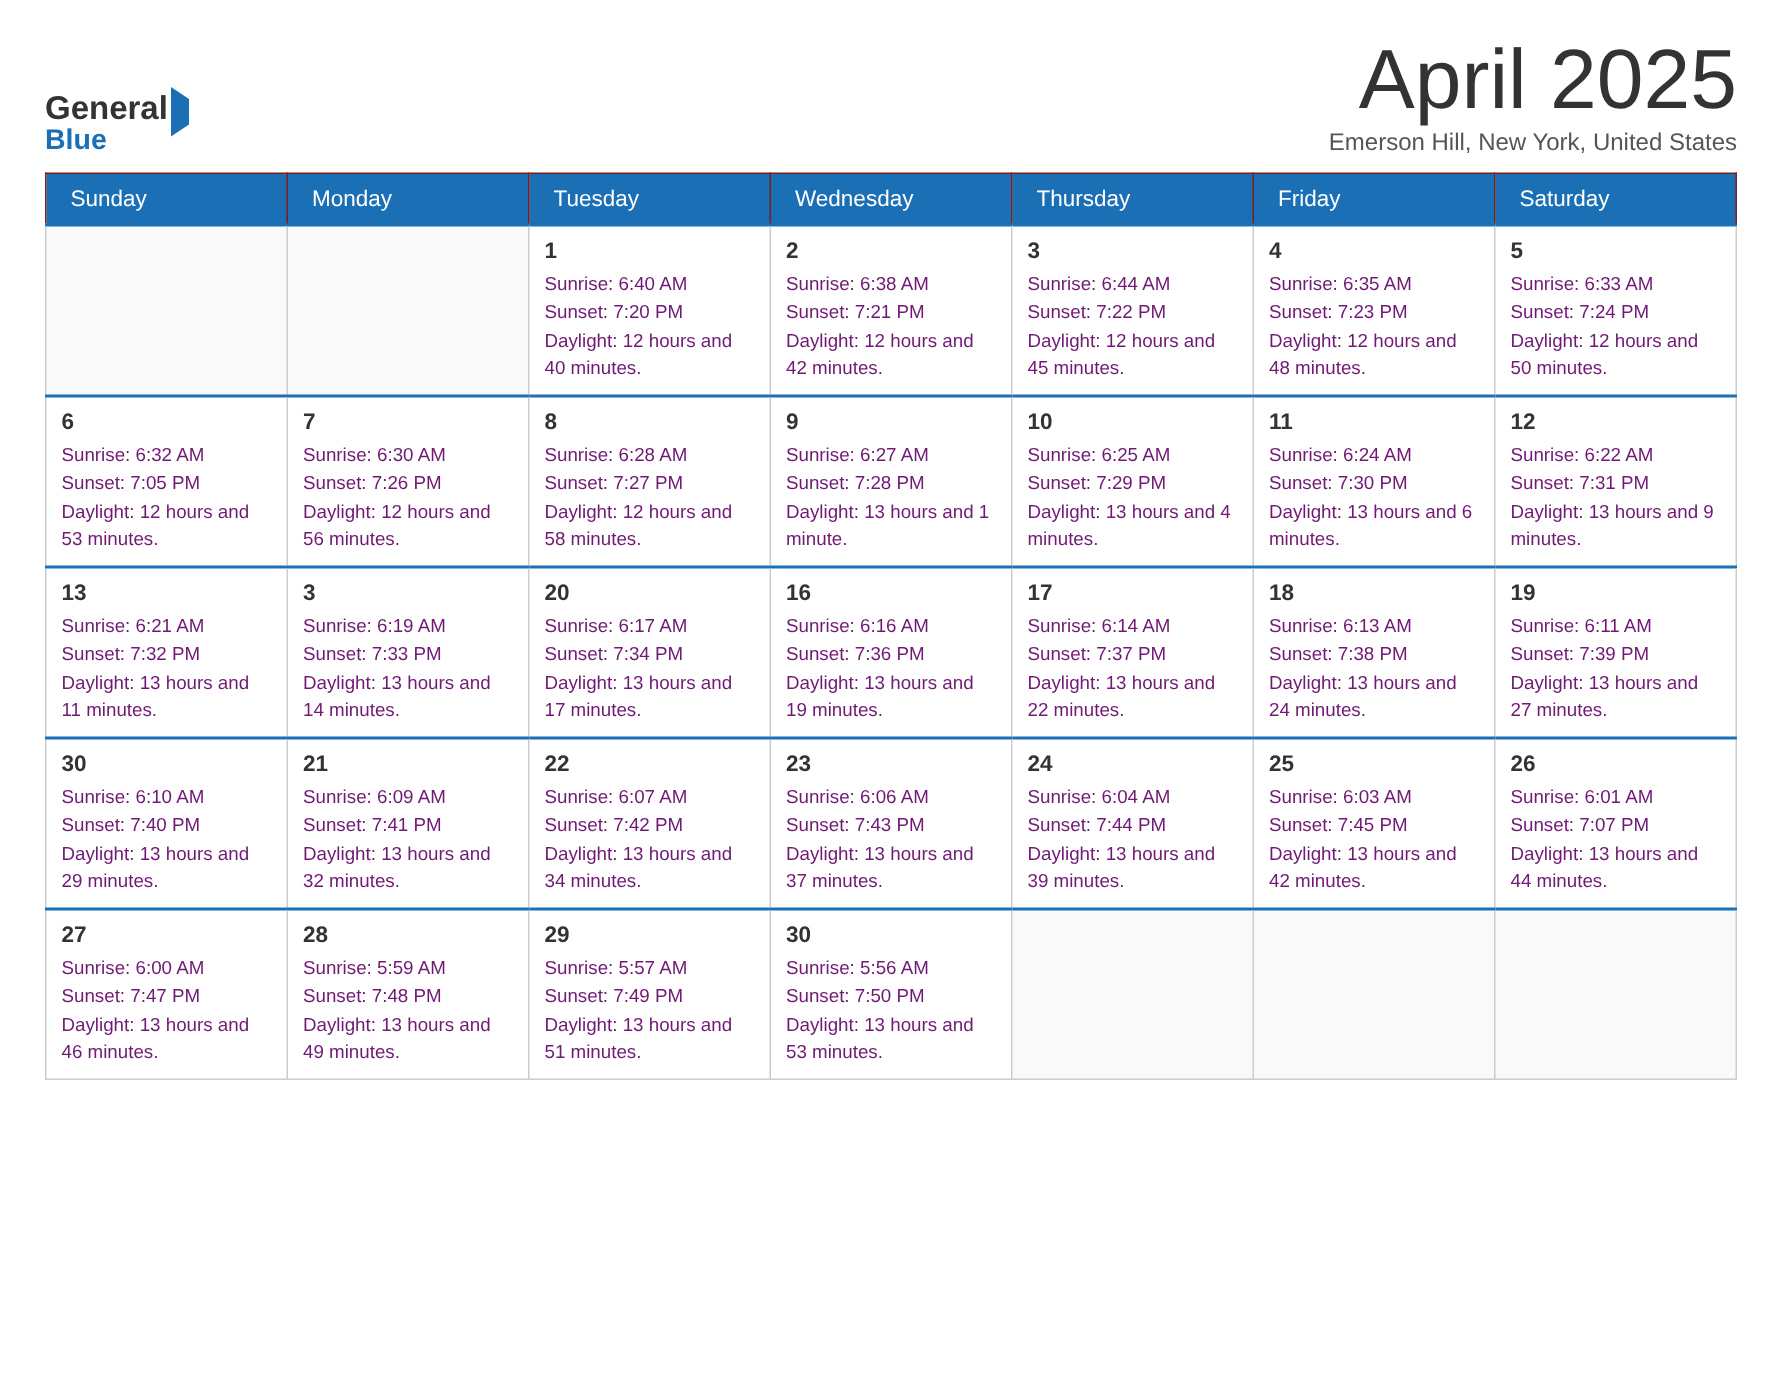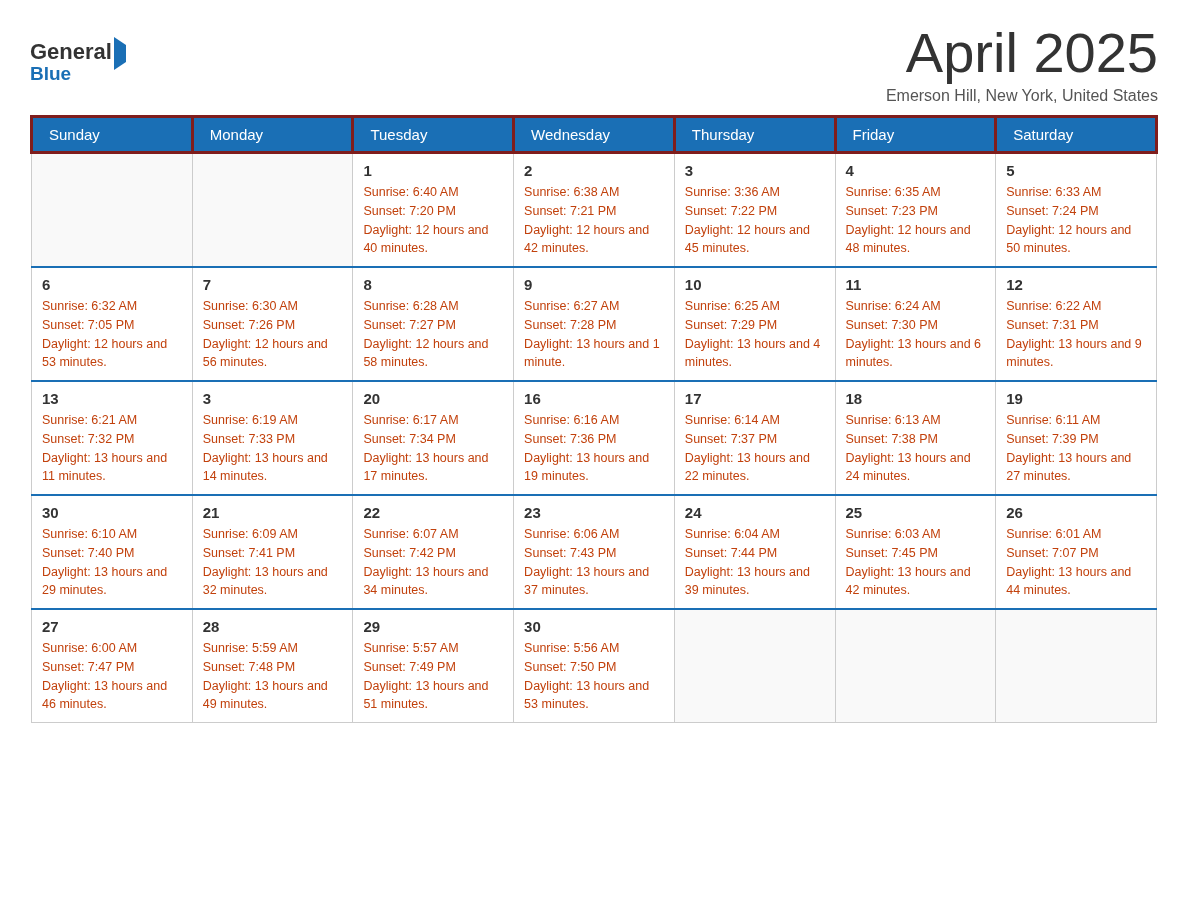--- a/index.html
+++ b/index.html
@@ -6,21 +6,21 @@
     body {
       font-family: Arial, sans-serif;
       background: #fff;
       padding: 20px 30px;
       width: 1188px;
       min-height: 918px;
     }
     .header {
       display: flex;
       justify-content: space-between;
-      align-items: center;
+      align-items: flex-end;
       margin-bottom: 10px;
     }
     .logo {
       display: flex;
       align-items: center;
       gap: 4px;
     }
     .logo-text-general {
       font-size: 22px;
       font-weight: bold;
@@ -58,21 +58,21 @@
       border-collapse: collapse;
       margin-top: 10px;
     }
     .calendar th {
       background-color: #1a6fb5;
       color: white;
       padding: 8px 16px;
       text-align: left;
       font-size: 15px;
       font-weight: normal;
-      border: 3px solid #7f1d1d;
+      border: 1px solid #7f1d1d;
     }
     .calendar td {
       vertical-align: top;
       padding: 8px 10px;
       border: 1px solid #ccc;
       width: 14.28%;
       font-size: 13px;
       color: #333;
       min-height: 100px;
     }
@@ -82,21 +82,21 @@
     .day-number {
       font-size: 15px;
       font-weight: bold;
       color: #333;
       display: block;
       margin-bottom: 4px;
     }
     .day-info {
       font-size: 12.5px;
       line-height: 1.5;
-      color: #c2410c;
+      color: #701a75;
     }
     .empty-cell {
       background: #f9f9f9;
     }
   </style>
 </head>
 <body>
 
 <div class="header">
   <div class="logo">
@@ -136,21 +136,21 @@
         </td>
         <td>
           <span class="day-number">2</span>
           <div class="day-info">Sunrise: 6:38 AM
 Sunset: 7:21 PM
 Daylight: 12 hours
 and 42 minutes.</div>
         </td>
         <td>
           <span class="day-number">3</span>
-          <div class="day-info">Sunrise: 3:36 AM
+          <div class="day-info">Sunrise: 6:44 AM
 Sunset: 7:22 PM
 Daylight: 12 hours
 and 45 minutes.</div>
         </td>
         <td>
           <span class="day-number">4</span>
           <div class="day-info">Sunrise: 6:35 AM
 Sunset: 7:23 PM
 Daylight: 12 hours
 and 48 minutes.</div>

